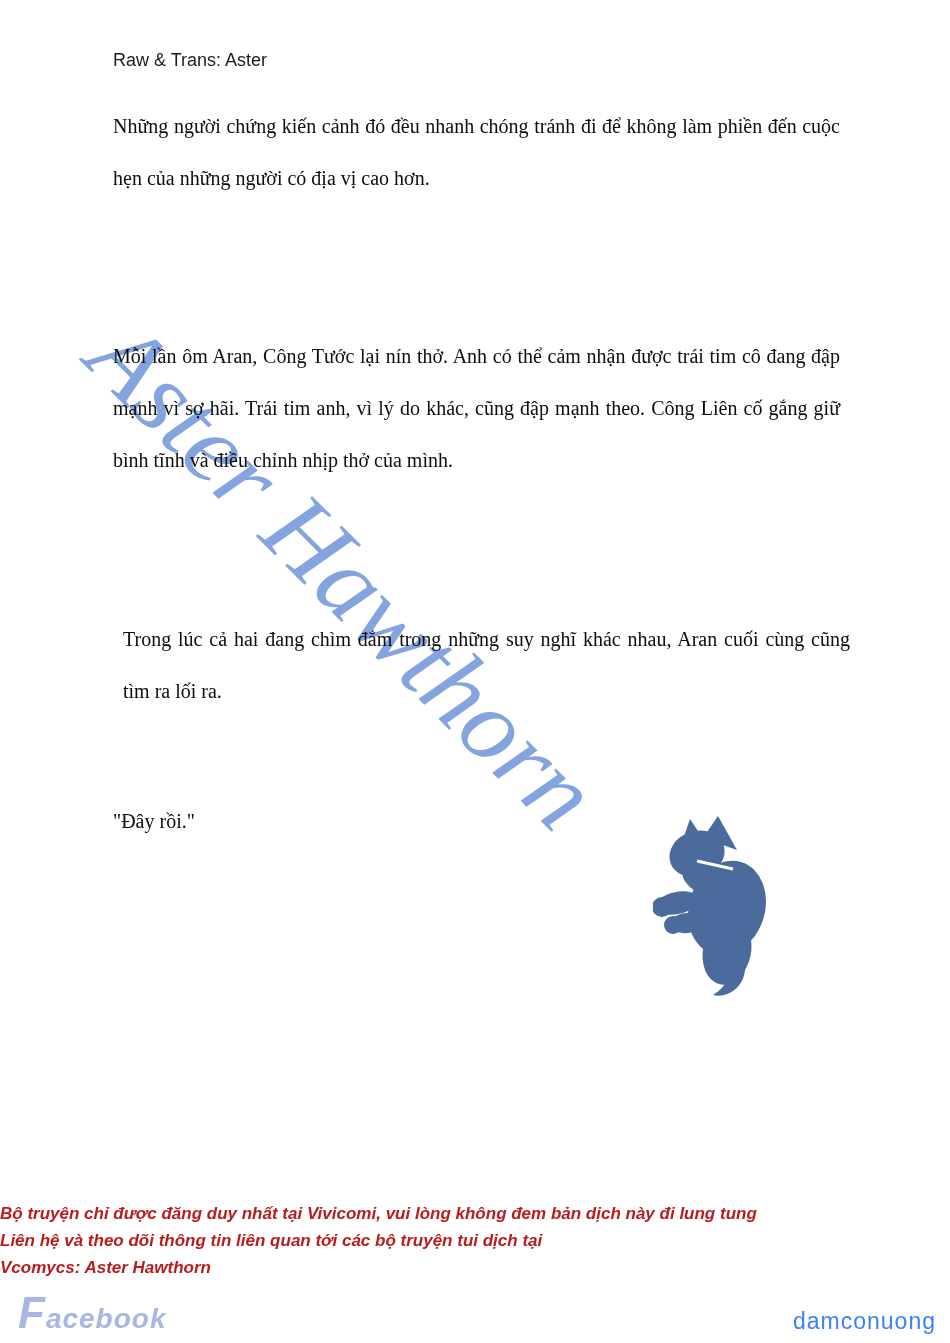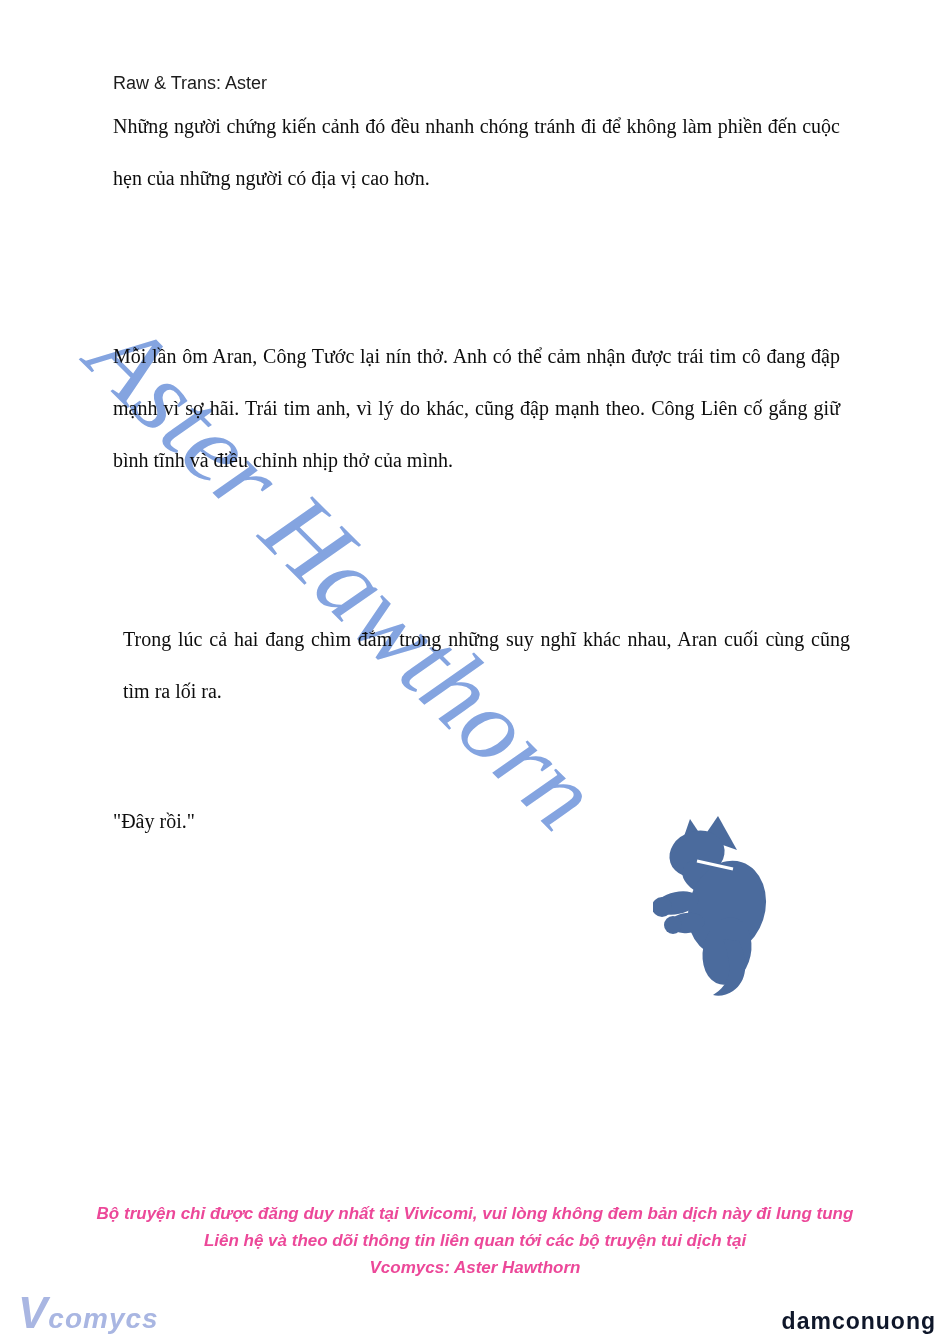--- a/index.html
+++ b/index.html
@@ -8,21 +8,20 @@
     width:950px;height:1343px;
     background:#ffffff;
     overflow:hidden;
     font-family:"Liberation Serif", serif;
   }
   .header-credit{
     position:absolute;left:113px;top:50px;
     font-family:"Liberation Sans", sans-serif;
     font-size:18px;color:#1c1c1c;
     z-index:3;
-    margin-top:23px;
   }
   .body-paragraph{
     position:absolute;left:113px;width:727px;
     font-size:20px;line-height:52px;color:#0d0d0d;
     text-align:justify;
     z-index:3;
   }
   .p1{top:100px;}
   .p2{top:330px;}
   .p3{top:613px;margin-left:10px;}
@@ -40,42 +39,41 @@
     z-index:1;
     pointer-events:none;
   }
   .cat{
     position:absolute;left:653px;top:813px;
     width:122px;height:186px;
     z-index:2;
   }
   .footer{
     position:absolute;left:0;right:0;top:1200px;
-    text-align:center;
     font-family:"Liberation Sans", sans-serif;
     font-weight:bold;font-style:italic;
     font-size:17px;line-height:27px;
-    color:#ec4899;
+    color:#b91c1c;
     z-index:3;
   }
   .logo-vcomycs{
     position:absolute;left:18px;top:1288px;
     font-family:"Liberation Sans", sans-serif;
     font-weight:bold;font-style:italic;
     font-size:28px;letter-spacing:1px;
     color:#a9b6e2;
     z-index:3;
   }
   .logo-vcomycs::first-letter{font-size:44px;}
   .logo-damconuong{
     position:absolute;right:14px;top:1308px;
     font-family:"Liberation Sans", sans-serif;
-    font-weight:bold;
+    font-weight:normal;
     font-size:23px;letter-spacing:1px;
-    color:#0f172a;
+    color:#3b82f6;
     text-shadow:0 0 2px #ffffff;
     z-index:3;
   }
 </style>
 </head>
 <body>
 
 <div class="page">
 
   <div class="header-credit">Raw &amp; Trans: Aster</div>
@@ -107,17 +105,17 @@
 
   <div class="body-paragraph p4">"Đây rồi."</div>
 
 
   <div class="footer">
     <div>Bộ truyện chỉ được đăng duy nhất tại Vivicomi, vui lòng không đem bản dịch này đi lung tung</div>
     <div>Liên hệ và theo dõi thông tin liên quan tới các bộ truyện tui dịch tại</div>
     <div>Vcomycs: Aster Hawthorn</div>
   </div>
 
-  <div class="logo-vcomycs">Vcomycs</div>
+  <div class="logo-vcomycs">Facebook</div>
 
   <div class="logo-damconuong">damconuong</div>
 
 </div>
 
 </body></html>

